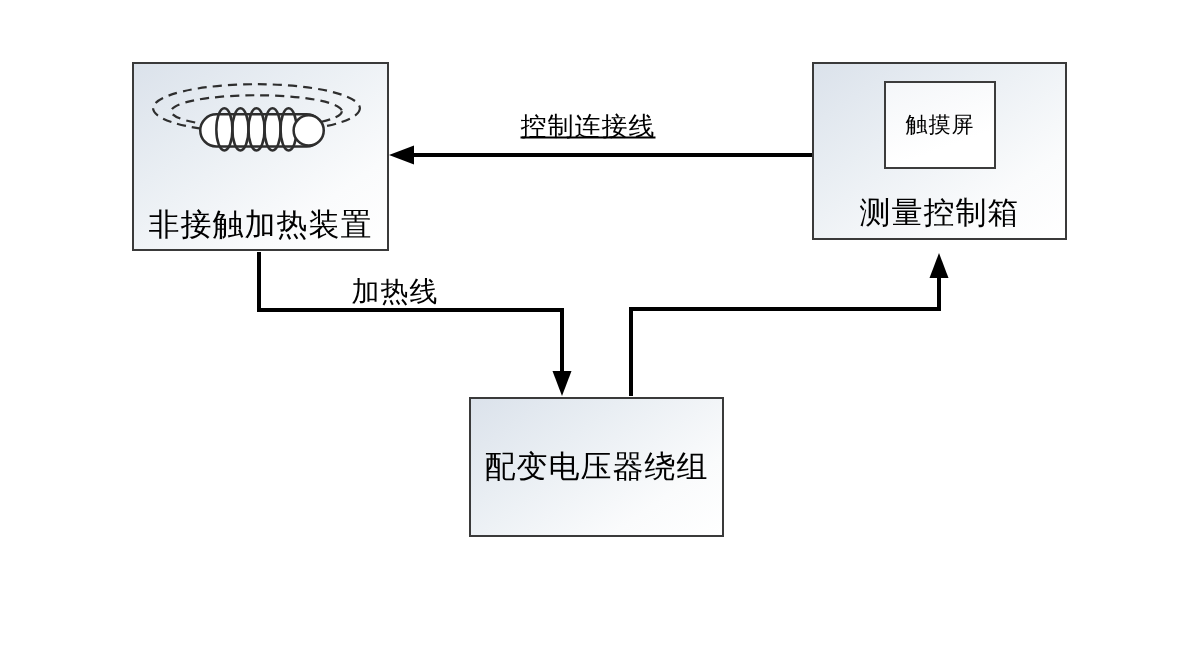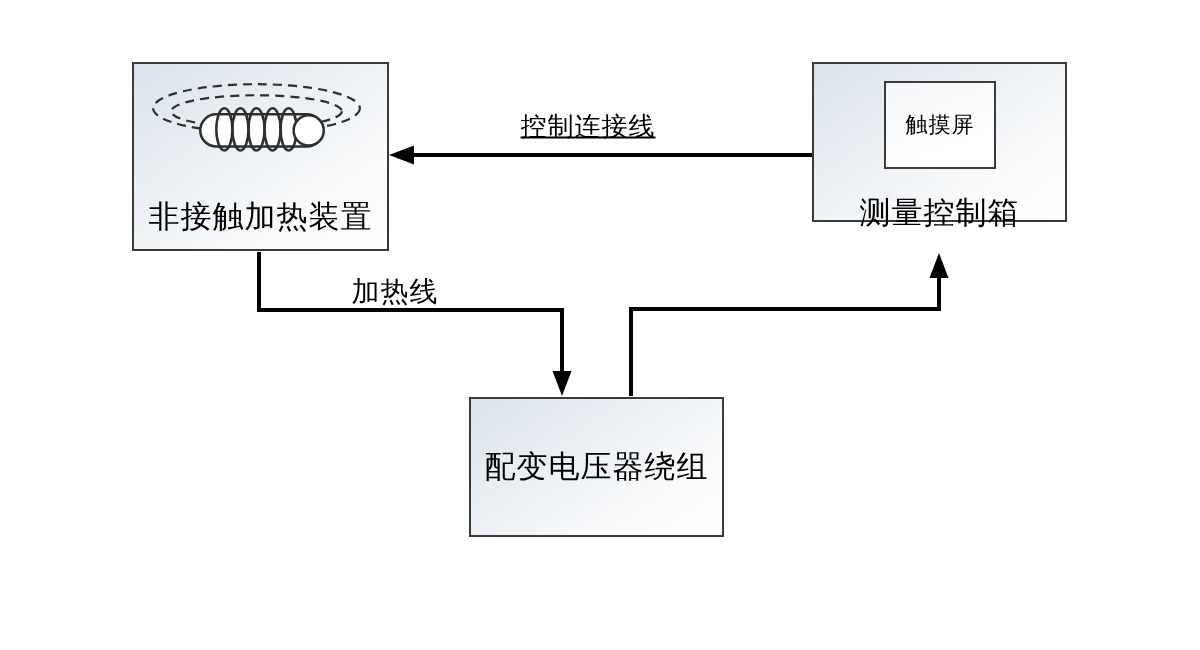--- a/index.html
+++ b/index.html
@@ -20,34 +20,34 @@
     left: 0; top: 0;
     width: 1200px; height: 650px;
     pointer-events: none;
   }
   .box {
     position: absolute;
     border: 2.5px solid #3a3a3a;
     background: linear-gradient(145deg, #dbe2eb 0%, #e9eef3 35%, #fafbfc 75%, #ffffff 100%);
   }
   #box-heating  { left: 132px; top: 62px;  width: 257px; height: 189px; }
-  #box-control  { left: 812px; top: 62px;  width: 255px; height: 160px; }
+  #box-control  { left: 812px; top: 62px;  width: 255px; height: 178px; }
   #box-winding  { left: 469px; top: 397px; width: 255px; height: 140px;
                   display: flex; align-items: center; justify-content: center; }
   .box-label {
     position: absolute;
     left: 0; right: 0;
     text-align: center;
     font-size: 31px;
     font-weight: 500;
     letter-spacing: 1px;
     color: #000000;
     white-space: nowrap;
   }
-  #box-heating .box-label { top: 132px; font-family: Liberation Serif, serif; }
+  #box-heating .box-label { top: 140px; font-family: Liberation Serif, serif; }
   #box-control .box-label { top: 128px; }
   #box-winding .box-label { position: static; }
   .coil-svg {
     position: absolute;
     left: 0; top: 0;
     width: 100%; height: 100%;
   }
   .touchscreen {
     position: absolute;
     left: 70px; top: 17px;

